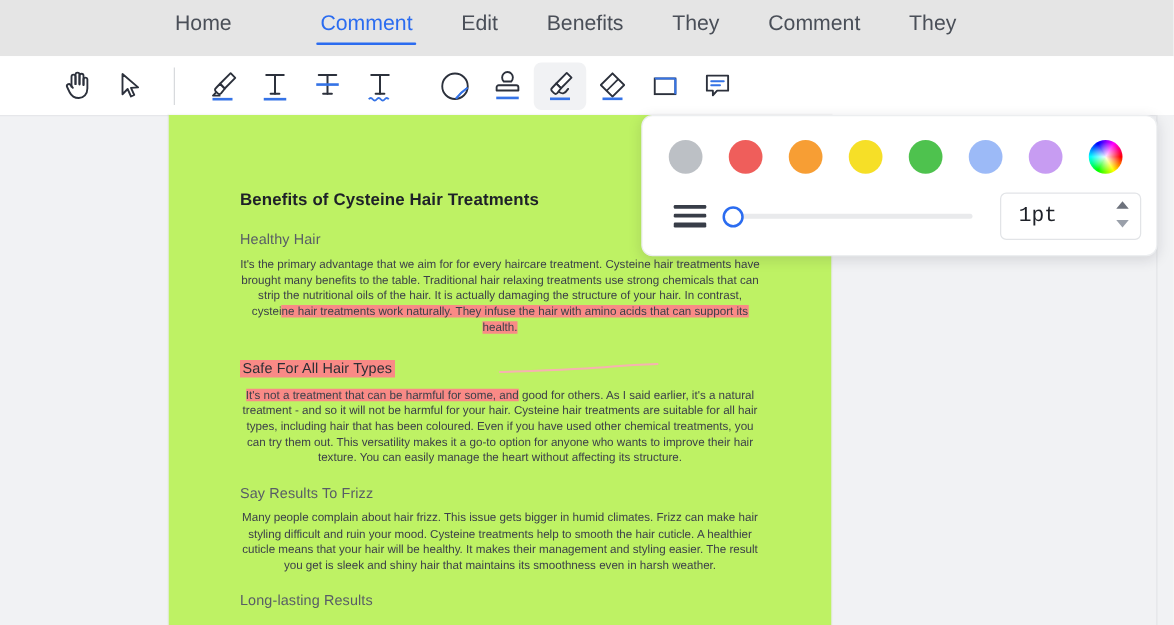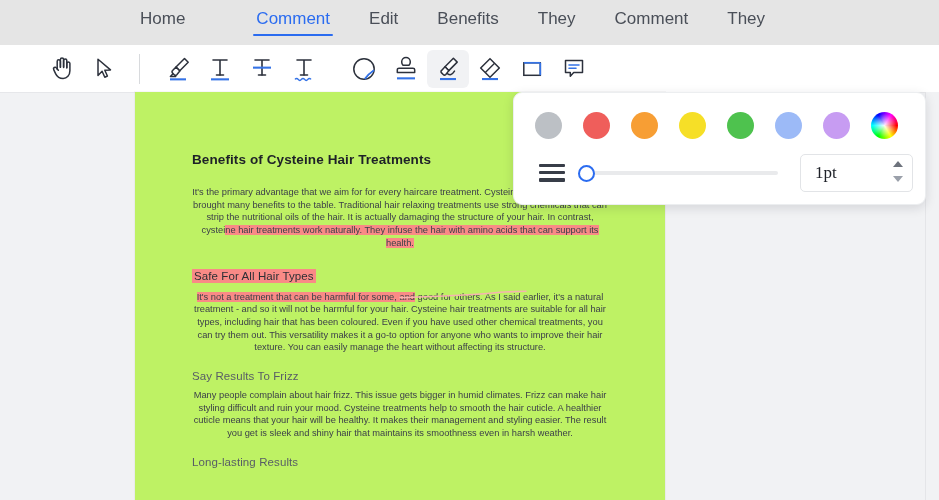--- a/index.html
+++ b/index.html
@@ -137,21 +137,21 @@
   .stepper {
     position: relative;
     margin-left: 22px;
     width: 113px; height: 38px;
     border: 1px solid #e2e4e7; border-radius: 5px;
     background: #ffffff;
     display: flex; align-items: center;
   }
   .stepper-value {
     font-size: 17px; color: #1e2128; margin-left: 14px;
-    font-family: Liberation Serif, serif;
+    font-family: Liberation Mono, monospace;
   }
   .stepper-arrows {
     position: absolute; right: 9px; top: 6px;
     display: flex; flex-direction: column; gap: 9px; align-items: center;
   }
   .arr { width: 0; height: 0; cursor: pointer; }
   .arr.up { border-left: 5px solid transparent; border-right: 5px solid transparent; border-bottom: 6px solid #6d727c; }
   .arr.dn { border-left: 5px solid transparent; border-right: 5px solid transparent; border-top: 6px solid #9aa0aa; }
 
   svg { display: block; }
@@ -318,20 +318,21 @@
   </div>
 
   <div class="workarea"></div>
   <div class="rightrail"></div>
 
   <div class="page">
     <div class="page-inner">
 
       <div class="doc-title">Benefits of Cysteine Hair Treatments</div>
 
+      <div class="doc-h2">Healthy Hair</div>
       <div class="doc-p"><span>It's the primary advantage that we aim for for every haircare treatment. Cysteine hair treatments have brought many benefits to the table. Traditional hair relaxing treatments use strong chemicals that can strip the nutritional oils of the hair. It is actually damaging the structure of your hair. In contrast, cystei</span><span class="hl">ne hair treatments work naturally. They infuse the hair with amino acids that can support its health.</span></div>
 
       <div style="margin-bottom:7px"><span class="doc-h2 hl">Safe For All Hair Types</span></div>
       <div class="doc-p"><span class="hl">It's not a treatment that can be harmful for some, and</span><span> good for others. As I said earlier, it's a natural treatment - and so it will not be harmful for your hair. Cysteine hair treatments are suitable for all hair types, including hair that has been coloured. Even if you have used other chemical treatments, you can try them out. This versatility makes it a go-to option for anyone who wants to improve their hair texture. You can easily manage the heart without affecting its structure.</span></div>
 
       <div class="doc-h2">Say Results To Frizz</div>
       <div class="doc-p">Many people complain about hair frizz. This issue gets bigger in humid climates. Frizz can make hair styling difficult and ruin your mood. Cysteine treatments help to smooth the hair cuticle. A healthier cuticle means that your hair will be healthy. It makes their management and styling easier. The result you get is sleek and shiny hair that maintains its smoothness even in harsh weather.</div>
 
       <div class="doc-h2">Long-lasting Results</div>
 

